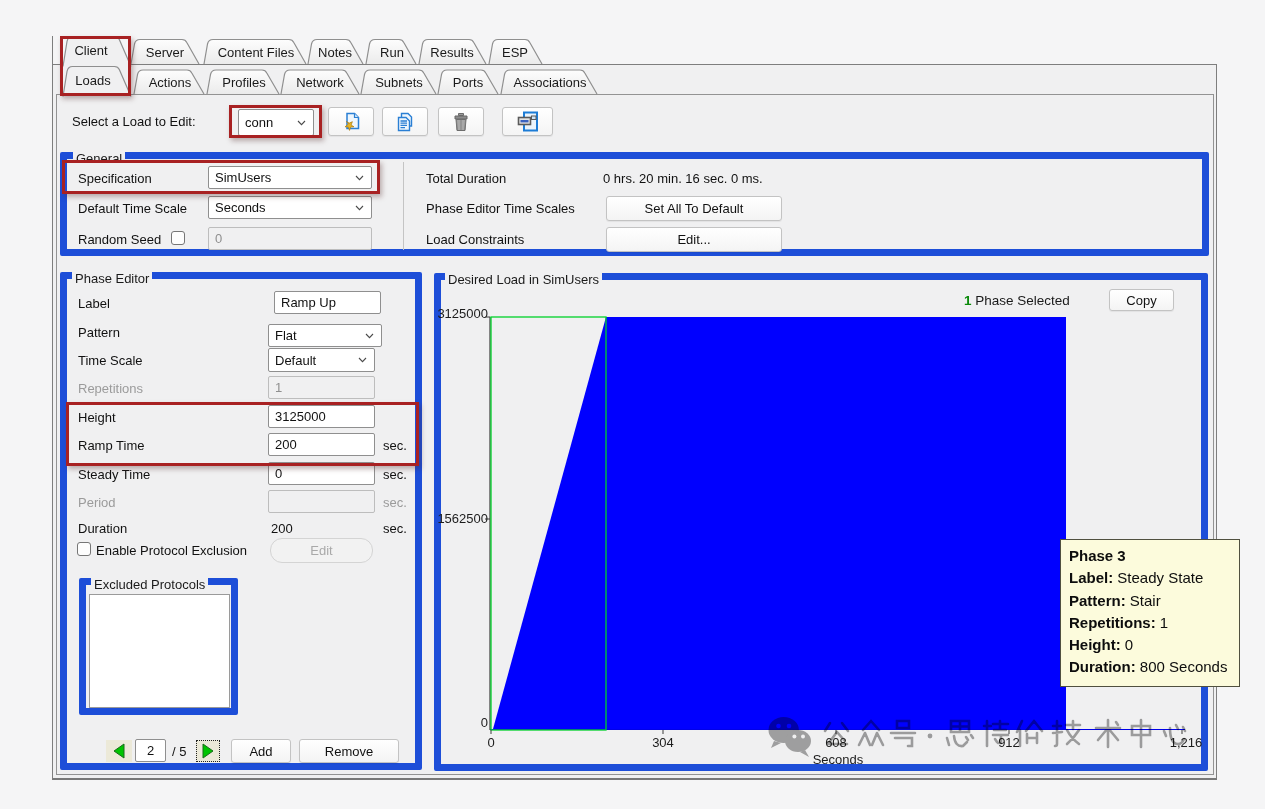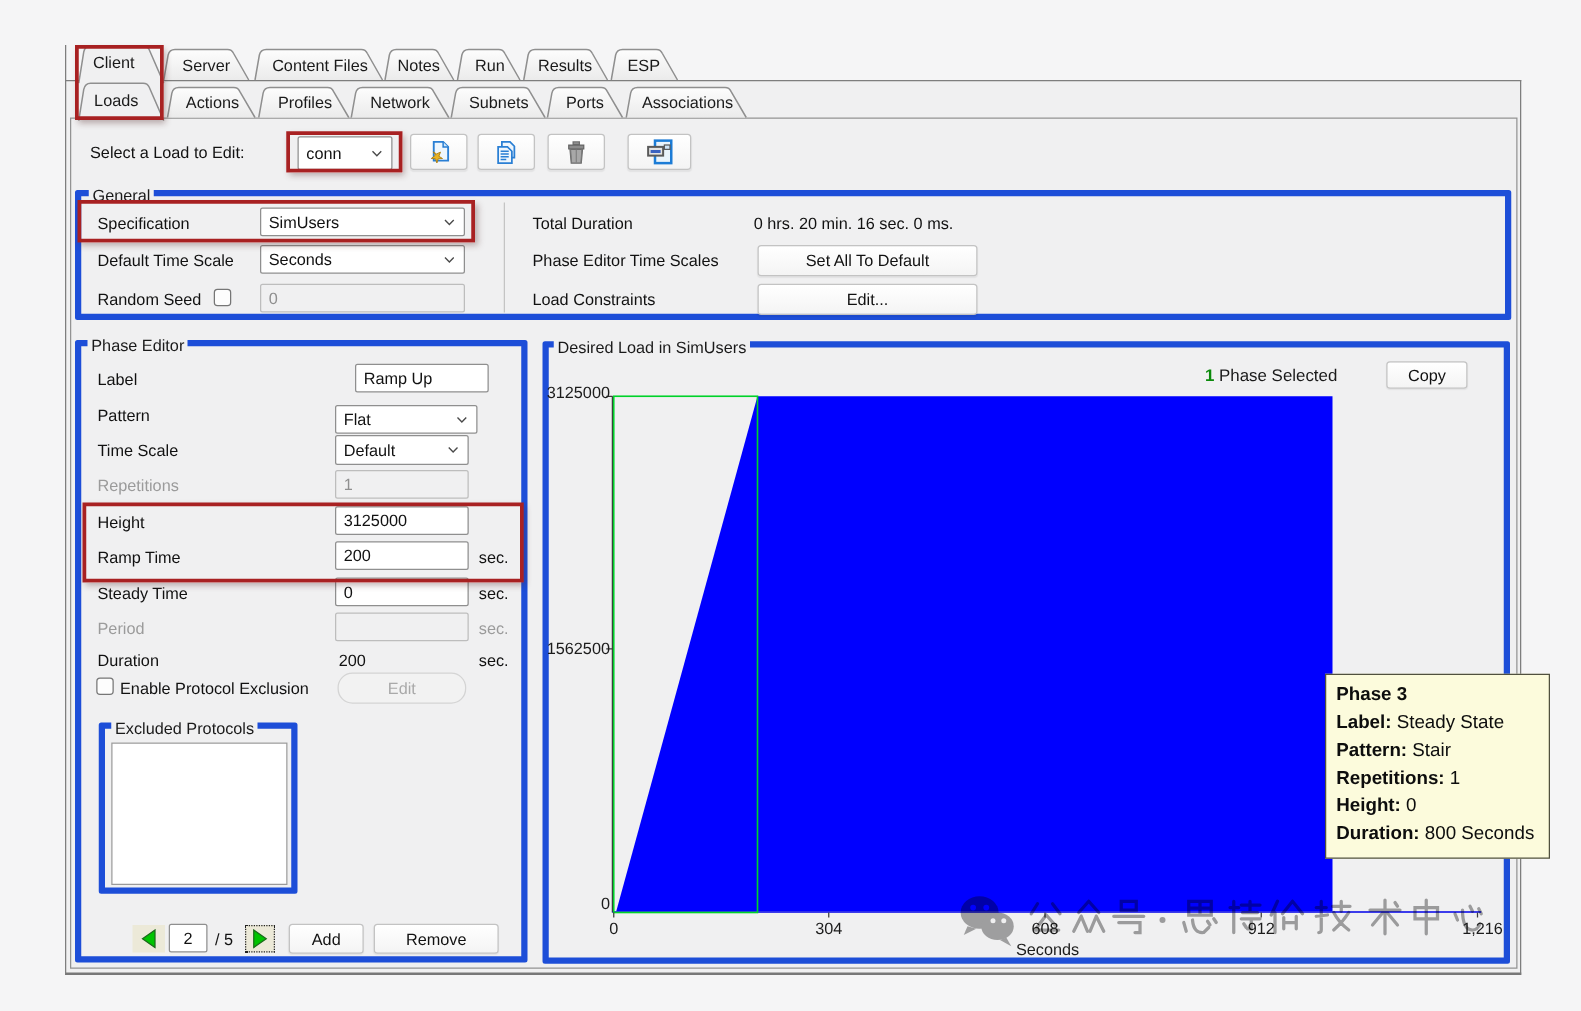--- a/index.html
+++ b/index.html
@@ -1,20 +1,20 @@
 <!DOCTYPE html>
 <html><head>
 <meta charset="utf-8">
 <style>
   * { margin:0; padding:0; box-sizing:border-box; }
   html,body { width:1265px; height:809px; background:#f5f5f6; overflow:hidden; }
   body { font-family:"Liberation Sans", sans-serif; font-size:13px; color:#111; position:relative; }
   .abs { position:absolute; }
   .panel { position:absolute; background:#f0f0f1; }
-  .group { position:absolute; border:5px solid #1d4ed8; border-radius:2px;padding-left:26px; }
+  .group { position:absolute; border:7px solid #1d4ed8; border-radius:2px;padding-left:26px; }
   .glabel { position:absolute; top:-8px; background:#f0f0f1; padding:0 3px; font-size:13px; color:#1a1a1a; white-space:nowrap; }
   .inp { position:absolute; background:#fff; border:1px solid #8f8f8f; border-radius:2px; font-size:13px; color:#111; padding-left:6px; display:flex; align-items:center; }
   .inp.dis { background:#f0f0f1; border-color:#bdbdbd; color:#8f8f8f; }
   .combo { position:absolute; background:#fff; border:1px solid #8f8f8f; border-radius:2px; font-size:13px; color:#111; padding-left:6px; display:flex; align-items:center; }
   .chev { position:absolute; right:7px; top:50%; margin-top:-3px; width:9px; height:6px; }
   .btn { position:absolute; background:linear-gradient(#ffffff,#f4f4f4); border:1px solid #c3c3c3; border-radius:3px; font-size:13px; color:#111; display:flex; align-items:center; justify-content:center; box-shadow:0 1px 1px rgba(0,0,0,0.06); }
   .btn.dis { background:#f2f2f2; border-color:#d4d4d4; color:#a9a9a9; box-shadow:none; }
   .lbl { position:absolute; font-size:13px; color:#111; white-space:nowrap; }
   .lbl.dis { color:#9b9b9b; }
   .redbox { position:absolute; border:3px solid #a82122; box-shadow:2px 3px 5px rgba(80,40,40,0.35); z-index:50; }
@@ -139,21 +139,21 @@
 <div class="lbl" style="left:603px; top:171px;">0 hrs. 20 min. 16 sec. 0 ms.</div>
 <div class="lbl" style="left:426px; top:201px;">Phase Editor Time Scales</div>
 <div class="btn" style="left:606px; top:196px; width:176px; height:25px;">Set All To Default</div>
 <div class="lbl" style="left:426px; top:232px;">Load Constraints</div>
 <div class="btn" style="left:606px; top:227px; width:176px; height:25px;">Edit...</div>
 
 <div class="group" style="left:60px; top:272px; width:362px; height:498px;">
   <div class="glabel" style="left:5px;">Phase Editor</div>
 </div>
 <div class="lbl" style="left:78px; top:296px;">Label</div>
-<div class="inp" style="left:284px; top:291px; width:107px; height:23px;">Ramp Up</div>
+<div class="inp" style="left:274px; top:291px; width:107px; height:23px;">Ramp Up</div>
 <div class="lbl" style="left:78px; top:325px;">Pattern</div>
 <div class="combo" style="left:268px; top:324px; width:114px; height:23px;">Flat
   <svg class="chev" viewBox="0 0 9 6">
       <path d="M1 1 L4.5 4.6 L8 1" fill="none" stroke="#4a4a4a" stroke-width="1.1"></path>
     </svg>
 </div>
 <div class="lbl" style="left:78px; top:353px;">Time Scale</div>
 <div class="combo" style="left:268px; top:348px; width:107px; height:24px;">Default
   <svg class="chev" viewBox="0 0 9 6">
       <path d="M1 1 L4.5 4.6 L8 1" fill="none" stroke="#4a4a4a" stroke-width="1.1"></path>

